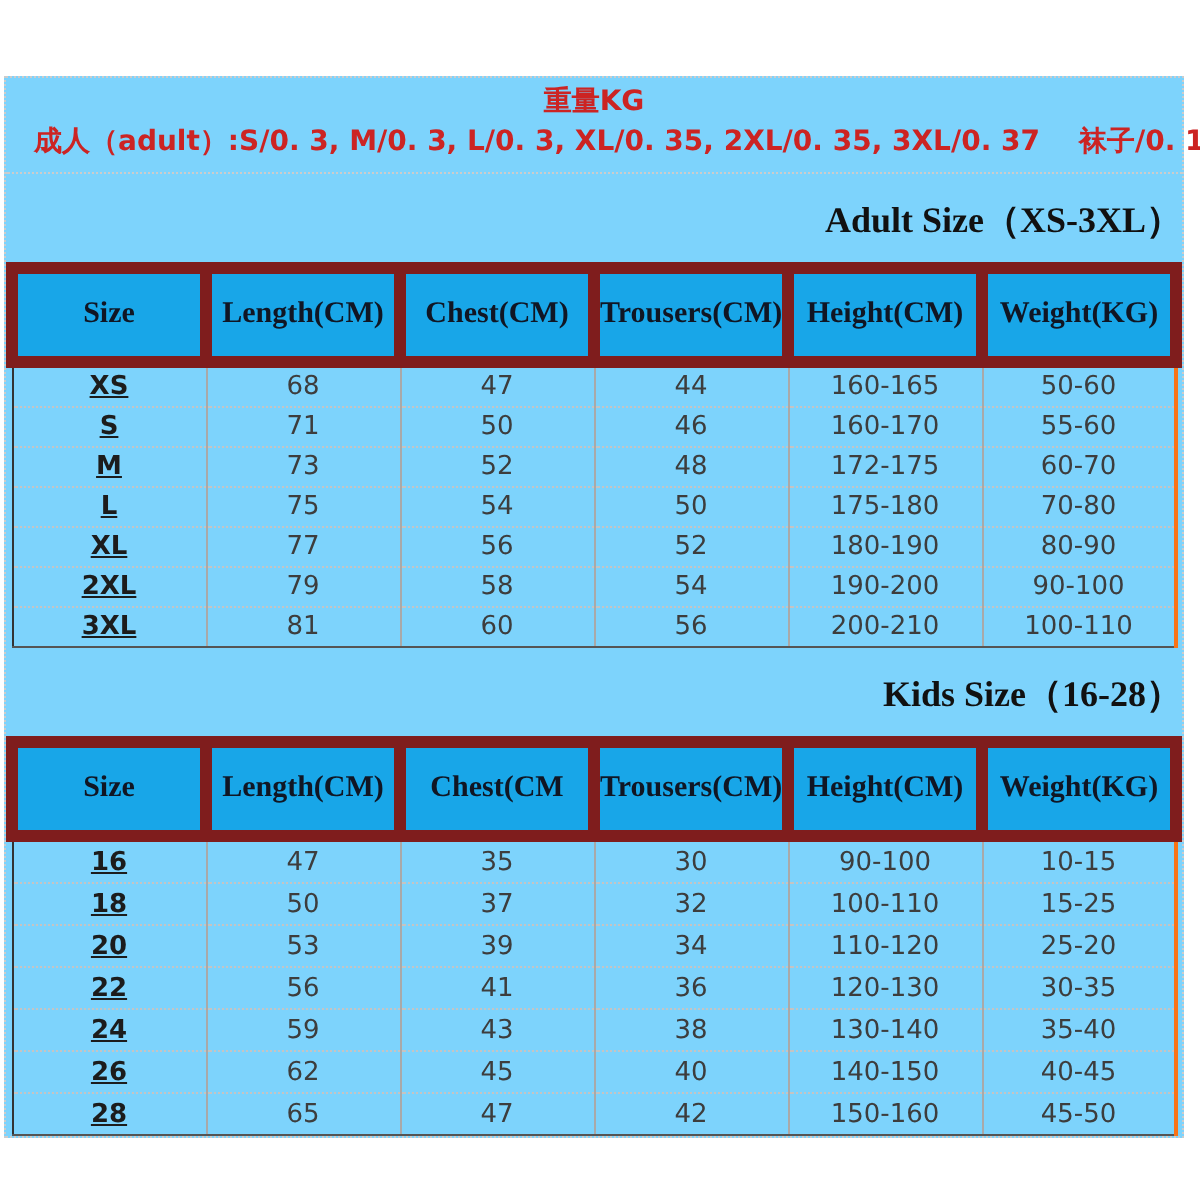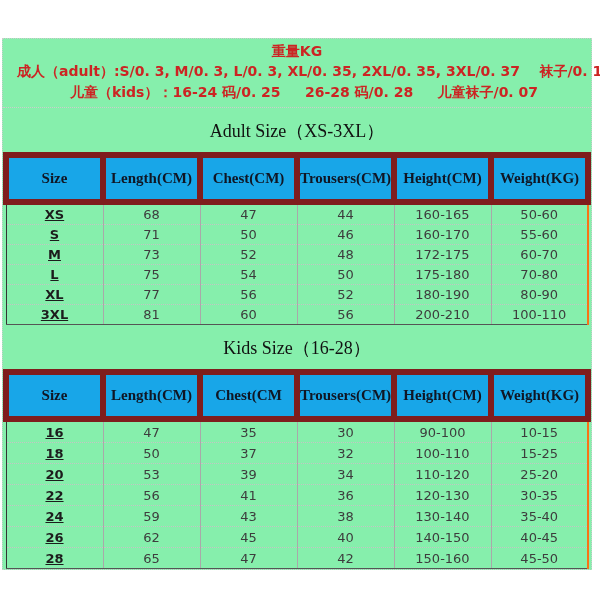--- a/index.html
+++ b/index.html
@@ -2,31 +2,31 @@
 <html><head>
 <meta charset="utf-8">
 <style>
   html,body{margin:0;padding:0;}
   body{
     width:600px;height:600px;background:#ffffff;position:relative;
     font-family:"DejaVu Sans", sans-serif;overflow:hidden;
   }
   .sheet{
     position:absolute;top:38px;left:2px;width:590px;
-    border:1px dotted #cccccc;background:#86efac;box-sizing:border-box;
+    border:1px dotted #cccccc;background:#7dd3fc;box-sizing:border-box;
   }
   .notice{
     text-align:center;font-weight:bold;color:#cc2423;
     padding:2px 0 4px 0;border-bottom:1px dotted #cccccc;
   }
   .notice-title{font-size:14px;line-height:20px;}
   .notice-line{font-size:14px;line-height:21px;white-space:pre;margin-left:14px;}
   .section-title{
-    text-align:center;font-family:"Liberation Serif", serif;
-    font-weight:normal;font-size:18px;color:#111111;
+    text-align:right;font-family:"Liberation Serif", serif;
+    font-weight:bold;font-size:18px;color:#111111;
     padding:11px 0 9px 0;
   }
   table.size-table{
     width:100%;border-collapse:collapse;table-layout:fixed;
   }
   .size-table th{
     background:#18a6e8;
     border:6px solid #7f1d1d;
     font-family:"Liberation Serif", serif;font-weight:bold;
     font-size:15px;color:#101624;height:41px;padding:0;
@@ -44,21 +44,20 @@
   .size-table tbody tr:last-child td{border-bottom:1px solid #555555;}
 </style>
 </head>
 <body>
 
 <div class="sheet">
 
   <div class="notice">
     <div class="notice-title">重量KG</div>
     <div class="notice-line">成人（adult）:S/0. 3, M/0. 3, L/0. 3, XL/0. 35, 2XL/0. 35, 3XL/0. 37    袜子/0. 1</div>
-    <div class="notice-line">儿童（kids）：16-24 码/0. 25     26-28 码/0. 28     儿童袜子/0. 07</div>
   </div>
 
   <div class="section-title">Adult Size（XS-3XL）</div>
 
   <table class="size-table adult">
       <thead>
         <tr>
           <th>Size</th>
           <th>Length(CM)</th>
           <th>Chest(CM)</th>
@@ -102,20 +101,28 @@
         </tr>
         <tr>
           <td>XL</td>
           <td>77</td>
           <td>56</td>
           <td>52</td>
           <td>180-190</td>
           <td>80-90</td>
         </tr>
         <tr>
+          <td>2XL</td>
+          <td>79</td>
+          <td>58</td>
+          <td>54</td>
+          <td>190-200</td>
+          <td>90-100</td>
+        </tr>
+        <tr>
           <td>3XL</td>
           <td>81</td>
           <td>60</td>
           <td>56</td>
           <td>200-210</td>
           <td>100-110</td>
         </tr>
       </tbody>
     </table>
 

